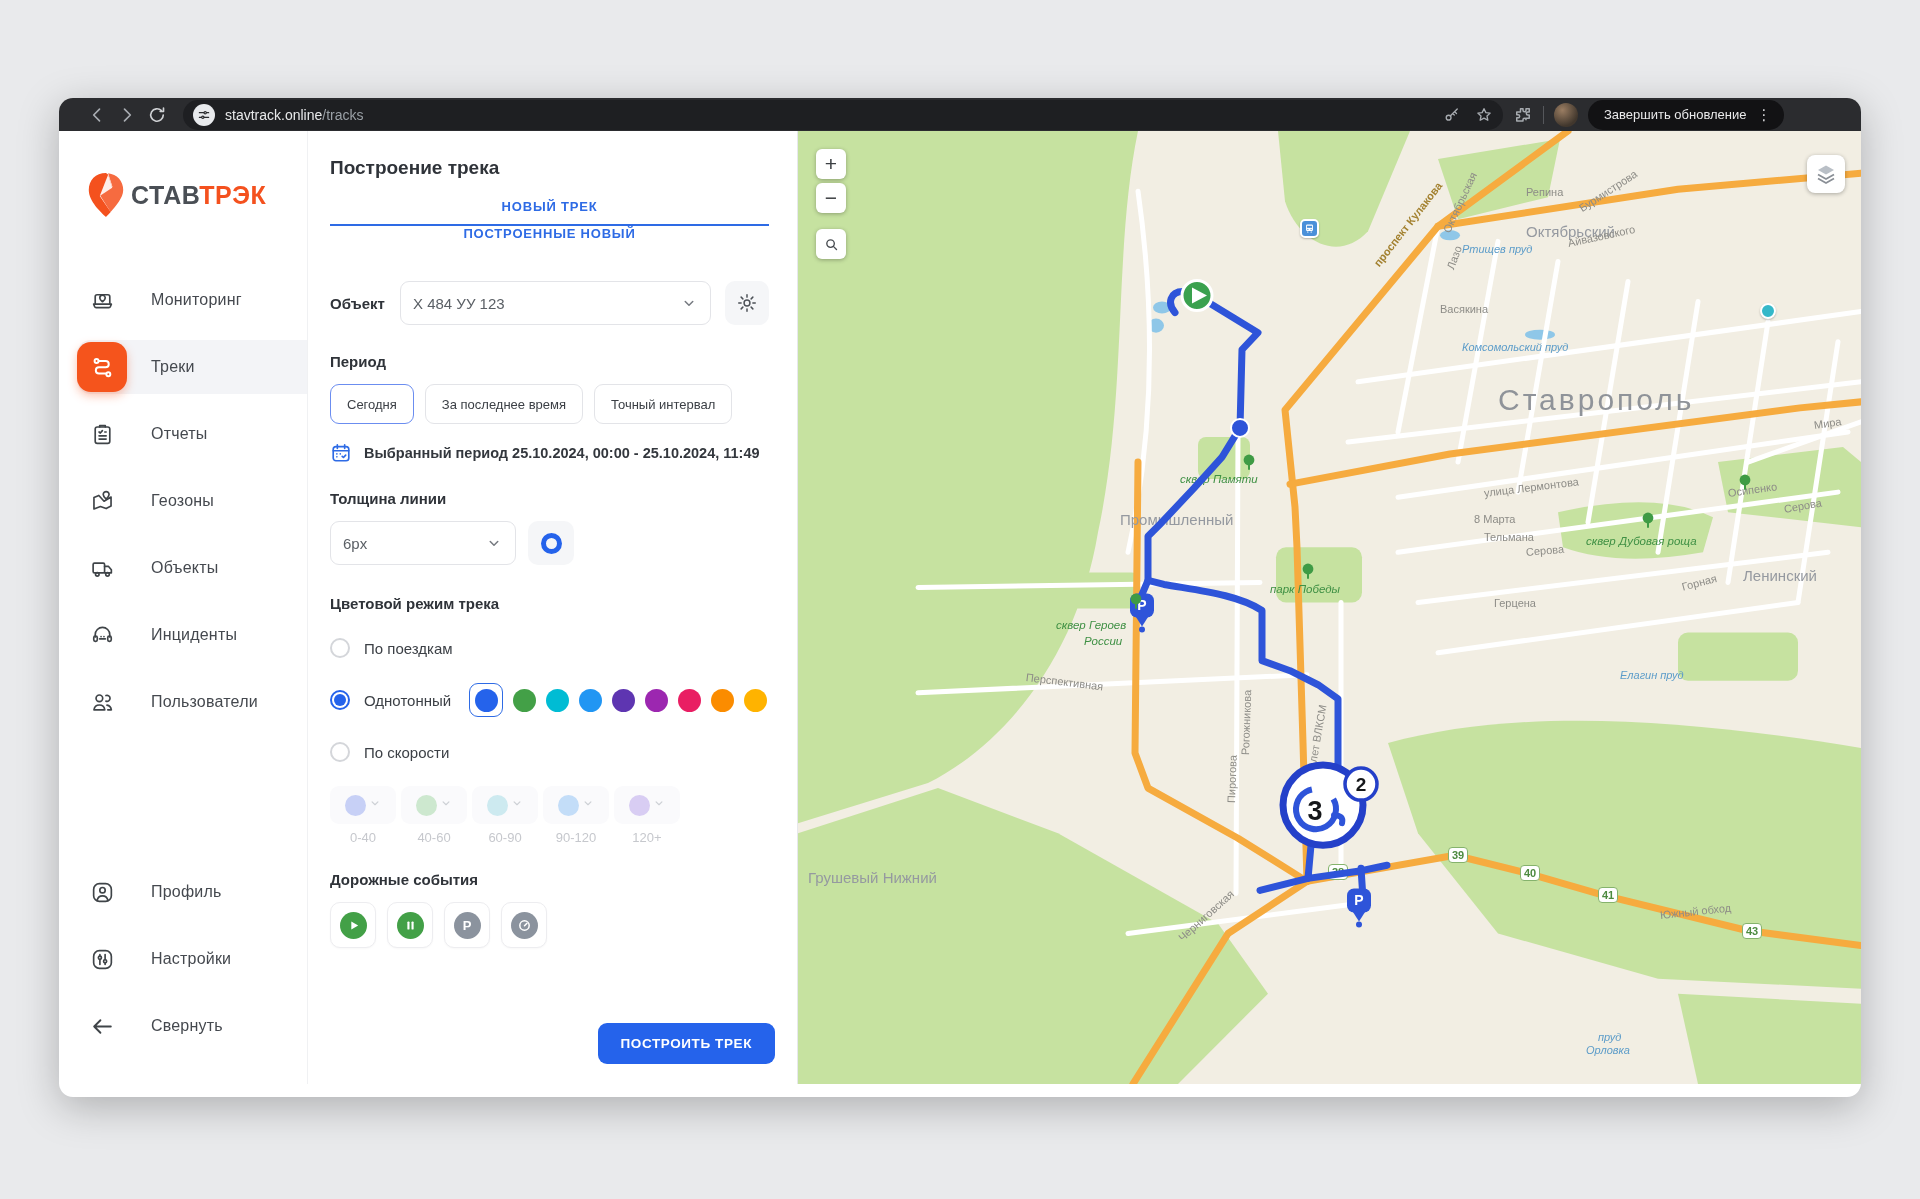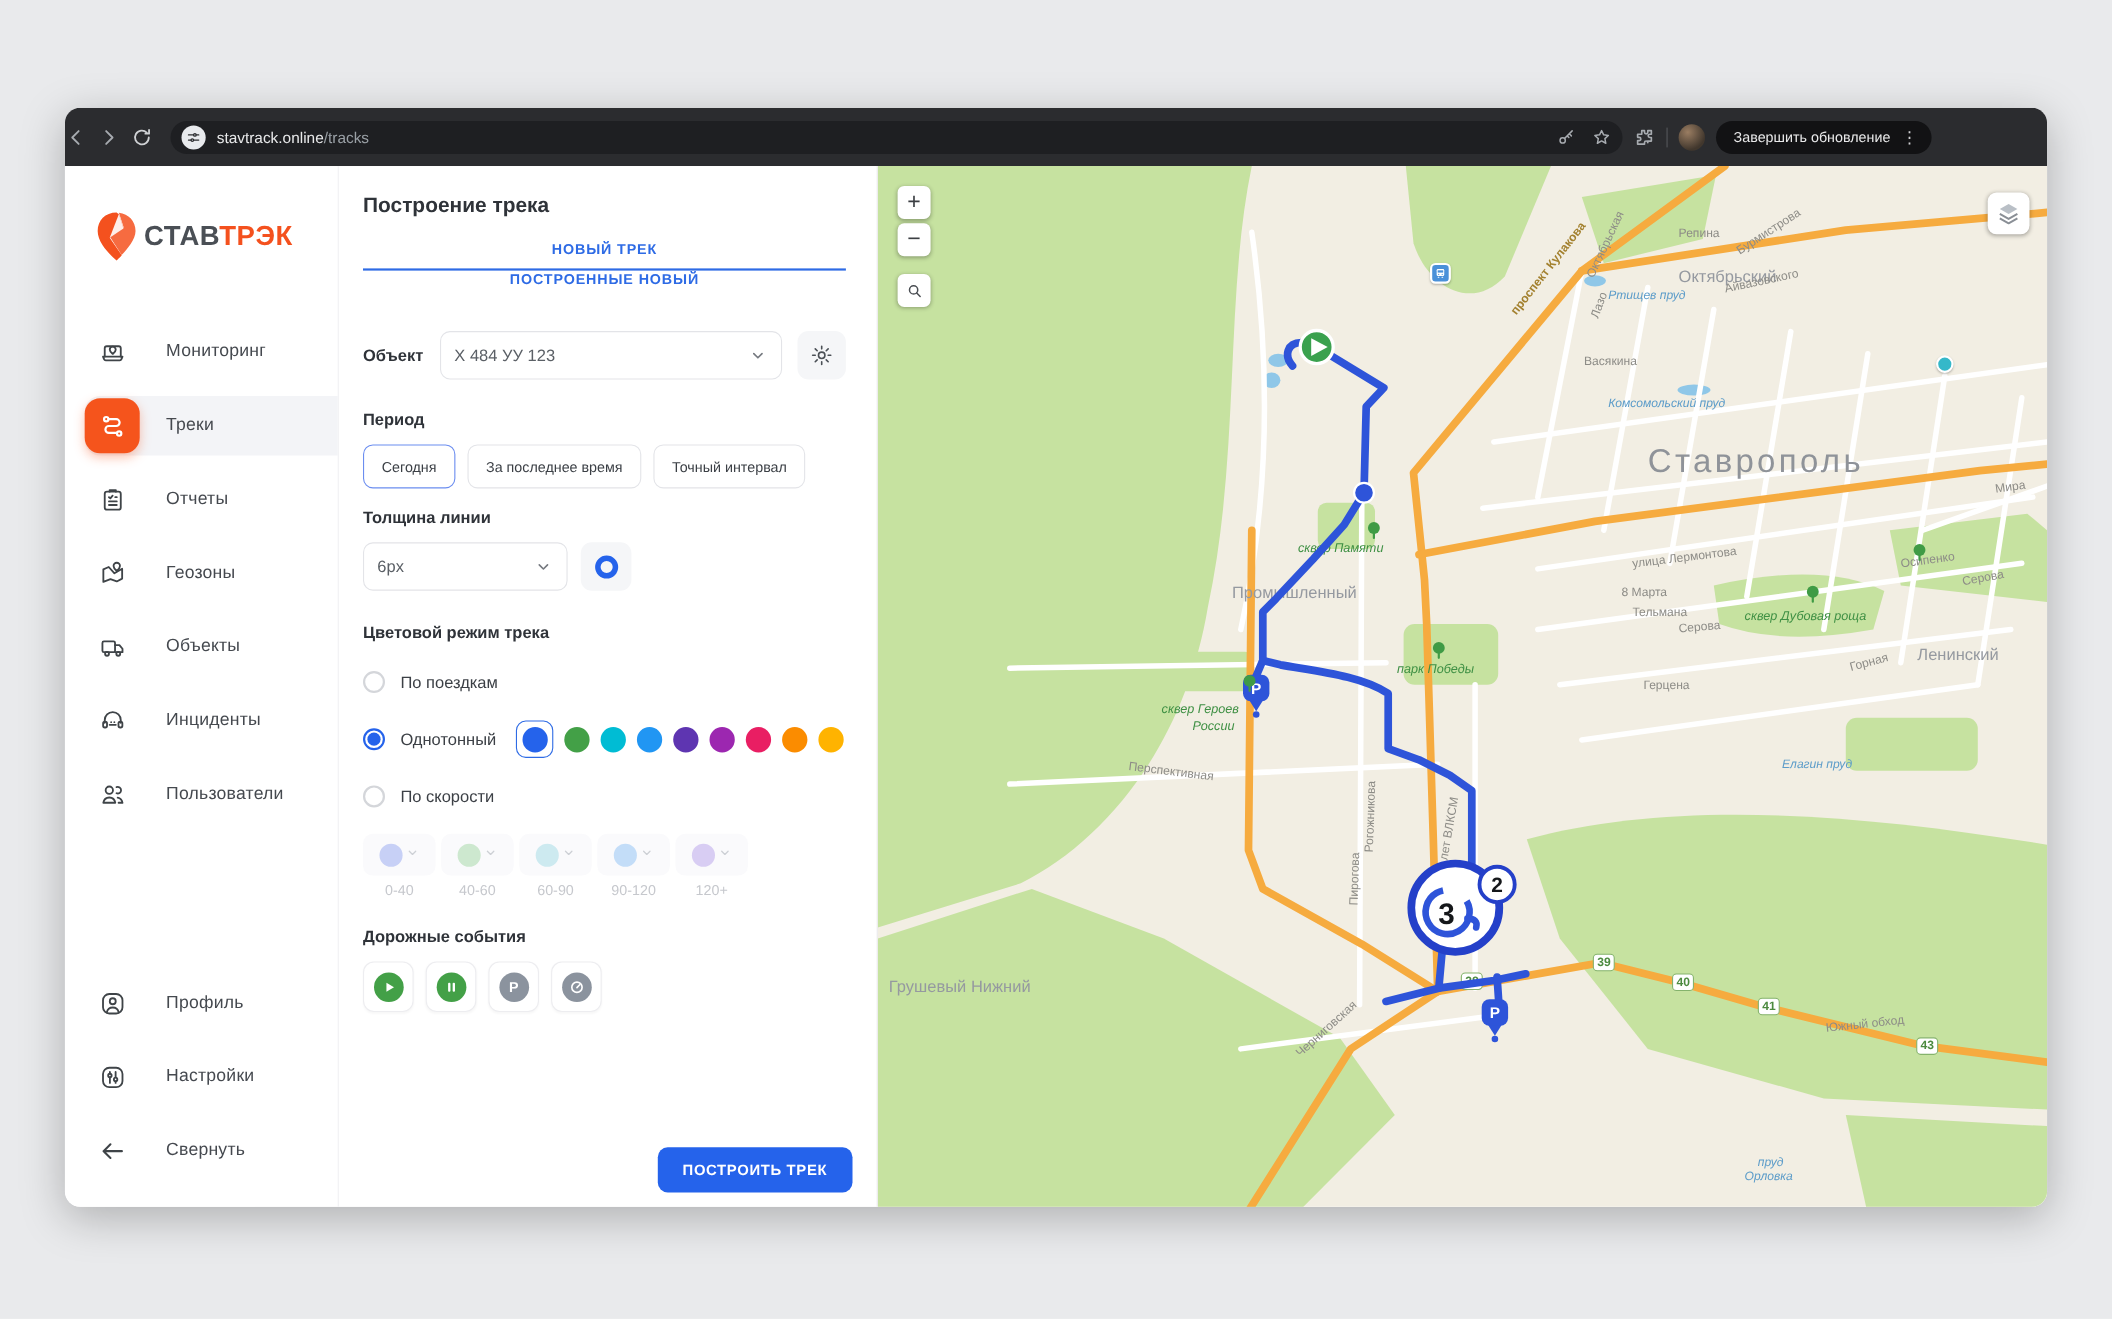--- a/index.html
+++ b/index.html
@@ -2,21 +2,21 @@
 <html><head>
 <meta charset="utf-8">
 <style>
   *{margin:0;padding:0;box-sizing:border-box;}
   html,body{width:1920px;height:1199px;}
   body{font-family:"Liberation Sans","DejaVu Sans",sans-serif;background:#e9eaec;overflow:hidden;}
   .stage{position:relative;width:1920px;height:1199px;}
   .window{position:absolute;left:59px;top:98px;width:1802px;height:999px;border-radius:14px;overflow:hidden;
           box-shadow:0 10px 40px rgba(0,0,0,.25);background:#fff;}
   
-  .toolbar{height:53px;background:#2b2c2f;display:flex;align-items:center;padding:0 0;gap:10px;}
+  .toolbar{height:33px;background:#2b2c2f;display:flex;align-items:center;padding:0 28px;gap:10px;}
   .tb-ic{width:20px;height:20px;color:#a7abb0;flex:0 0 auto;display:flex;align-items:center;justify-content:center;}
   .tb-ic svg{width:20px;height:20px;stroke:currentColor;fill:none;stroke-width:2;stroke-linecap:round;stroke-linejoin:round;}
   .url-pill{height:30px;flex:1;max-width:1320px;background:#1e1f22;border-radius:15px;display:flex;align-items:center;
             padding:0 10px;gap:10px;margin-left:6px;}
   .tune-chip{width:22px;height:22px;border-radius:50%;background:#e8eaed;display:flex;align-items:center;justify-content:center;}
   .tune-chip svg{width:14px;height:14px;stroke:#2b2c2f;fill:none;stroke-width:2;stroke-linecap:round;}
   .url-text{font-size:14px;color:#e8e9ea;flex:1;white-space:nowrap;}
   .url-text .path{color:#9aa0a6;}
   .pill-right{display:flex;align-items:center;gap:14px;}
   .tb-sep{width:1px;height:18px;background:#55575b;}
@@ -312,20 +312,28 @@
           </div>
         </div>
 
         <div class="sec-h">Период</div>
         <div class="period-row" id="period-row">
             <div class="pbtn sel">Сегодня</div>
             <div class="pbtn">За последнее время</div>
             <div class="pbtn">Точный интервал</div>
           </div>
 
+        <div class="summary-row">
+          <svg viewBox="0 0 24 24">
+              <rect x="3.5" y="5" width="17" height="15.5" rx="3"></rect>
+              <path d="M3.5 9.5h17M8 3v4M16 3v4M7.5 13h.01M11.2 13h.01M7.5 16.2h.01"></path>
+              <path d="M13.3 15.6l1.4 1.3 2.4-2.6"></path>
+            </svg>
+          <span class="summary-text">Выбранный период 25.10.2024, 00:00 - 25.10.2024, 11:49</span>
+        </div>
 
         <div class="sec-h">Толщина линии</div>
         <div class="width-row">
           <div class="select width-select">
             <span>6px</span>
             <span class="chev"><svg viewBox="0 0 24 24">
                   <path d="M7 10l5 5 5-5"></path>
                 </svg></span>
           </div>
           <div class="ring-box">

